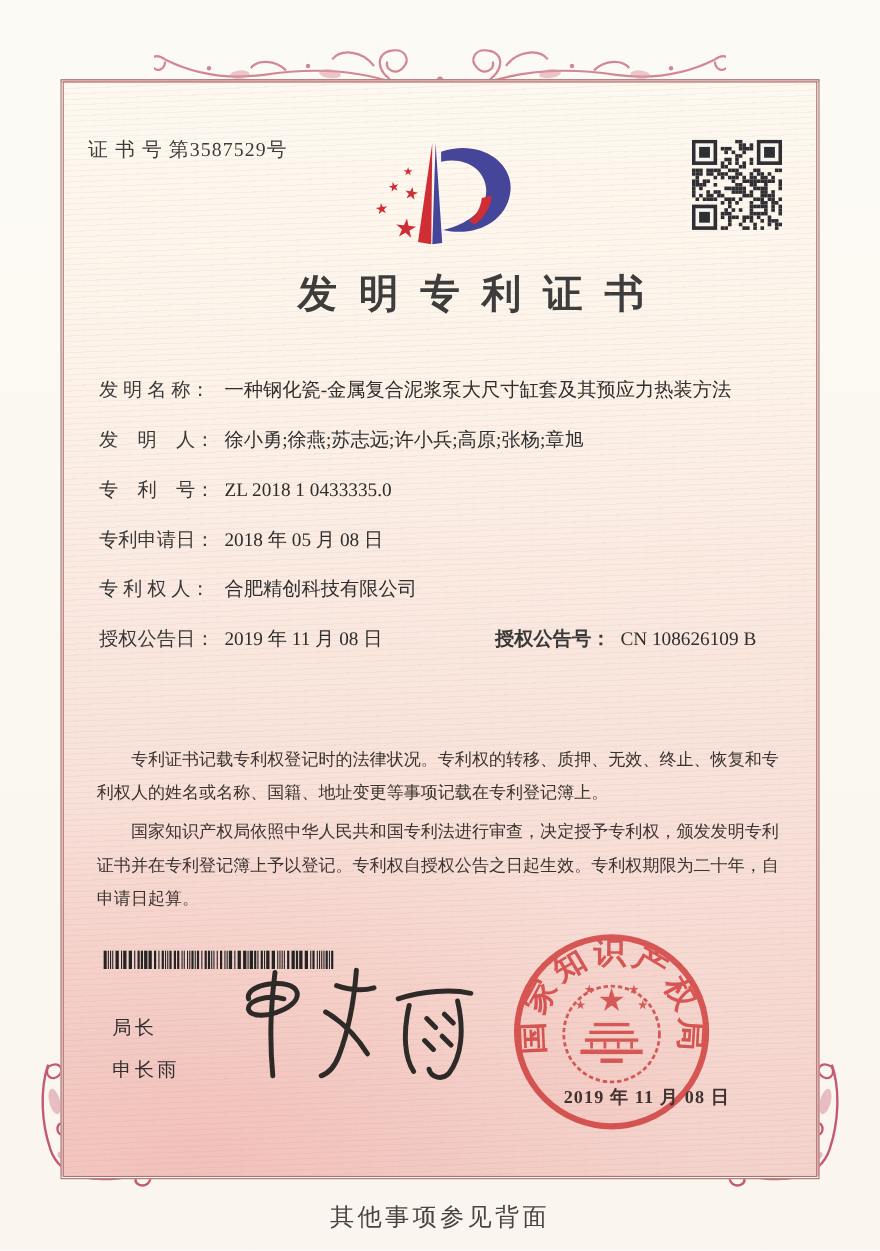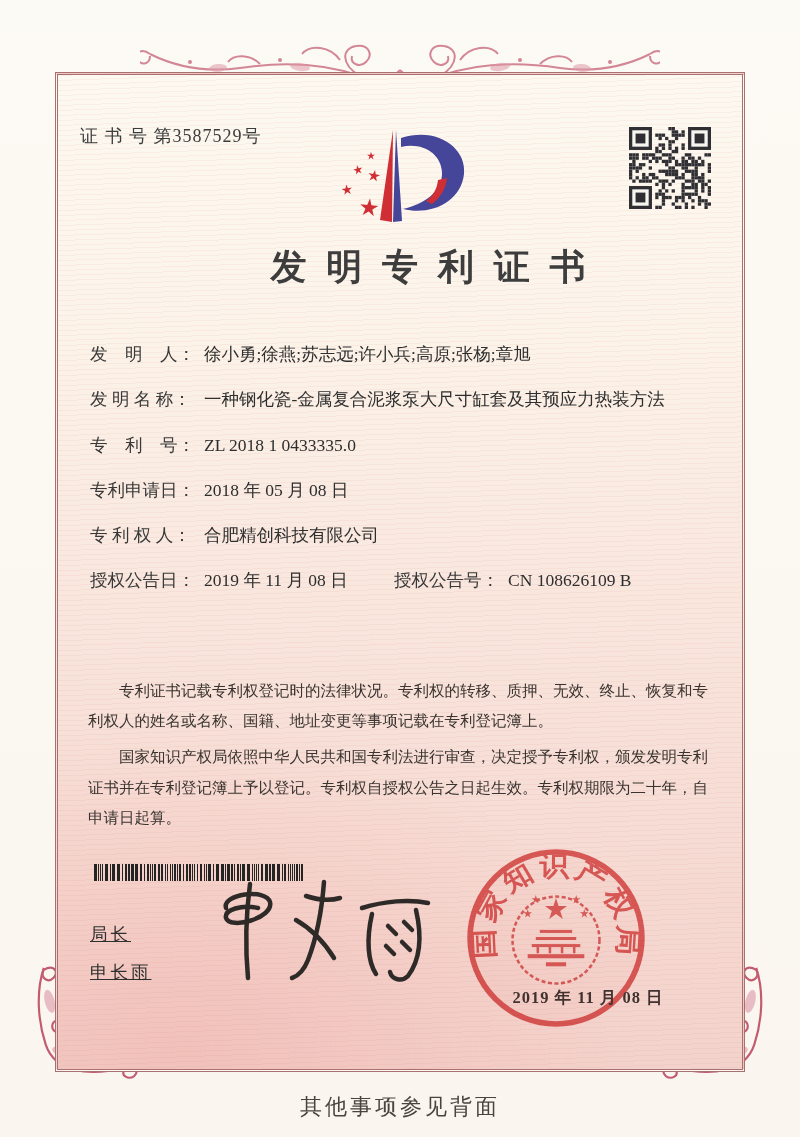--- a/index.html
+++ b/index.html
@@ -44,31 +44,31 @@
     text-align:center;font-size:36px;font-weight:700;color:#3d3d3d;
     letter-spacing:.55em;text-indent:.55em;margin-left:28px;
   }
 
   .fields{position:absolute;left:90px;top:341px;width:626px;color:#2e2e2e;}
   .row{display:flex;align-items:flex-start;margin-bottom:19px;font-size:17.5px;line-height:1.5;}
   .row .lbl{white-space:pre;min-width:114px;color:#383838;}
   .row .val{flex:1;}
   .row.double{justify-content:flex-start;}
   .row.double .val{flex:0 0 auto;min-width:190px;}
-  .row.double .lbl2{white-space:pre;color:#383838;}
+  .row.double .lbl2{white-space:pre;margin-left:56px;color:#383838;font-weight:bold;}
 
   .body-text{position:absolute;left:88px;top:676px;width:632px;}
   .body-text p{
     margin:0 0 6px 0;text-indent:2em;
     font-size:15.5px;line-height:1.95;color:#3a332f;
   }
 
   .barcode{position:absolute;left:94px;top:864px;width:212px;height:17px;}
 
-  .signoff{position:absolute;left:90px;top:922px;color:#2f2f2f;text-decoration:underline;}
+  .signoff{position:absolute;left:102px;top:922px;color:#2f2f2f;}
   .signoff .t{font-size:17.5px;letter-spacing:3px;margin-bottom:14px;}
   .signoff .n{font-size:17.5px;letter-spacing:3px;}
 
   .autograph{position:absolute;left:212px;top:872px;width:230px;height:125px;}
 
   .seal{position:absolute;left:465px;top:847px;width:182px;height:182px;opacity:.93;mix-blend-mode:multiply;}
   .seal-date{
     position:absolute;left:478px;top:987px;width:220px;text-align:center;
     font-size:16.5px;font-weight:600;color:#41322f;letter-spacing:1px;z-index:5;
   }
@@ -363,26 +363,26 @@
       <rect x="15" y="24" width="1" height="1" fill="#2e2e33"></rect>
       <rect x="17" y="24" width="1" height="1" fill="#2e2e33"></rect>
       <rect x="19" y="24" width="1" height="1" fill="#2e2e33"></rect>
       <rect x="23" y="24" width="1" height="1" fill="#2e2e33"></rect>
     </svg>
 
   <div class="title">发明专利证书</div>
 
   <div class="fields">
     <div class="row">
+      <span class="lbl">发 明 名 称：</span>
+      <span class="val">一种钢化瓷-金属复合泥浆泵大尺寸缸套及其预应力热装方法</span>
+    </div>
+    <div class="row">
       <span class="lbl">发　明　人：</span>
       <span class="val">徐小勇;徐燕;苏志远;许小兵;高原;张杨;章旭</span>
-    </div>
-    <div class="row">
-      <span class="lbl">发 明 名 称：</span>
-      <span class="val">一种钢化瓷-金属复合泥浆泵大尺寸缸套及其预应力热装方法</span>
     </div>
     <div class="row">
       <span class="lbl">专　利　号：</span>
       <span class="val">ZL 2018 1 0433335.0</span>
     </div>
     <div class="row">
       <span class="lbl">专利申请日：</span>
       <span class="val">2018 年 05 月 08 日</span>
     </div>
     <div class="row">

